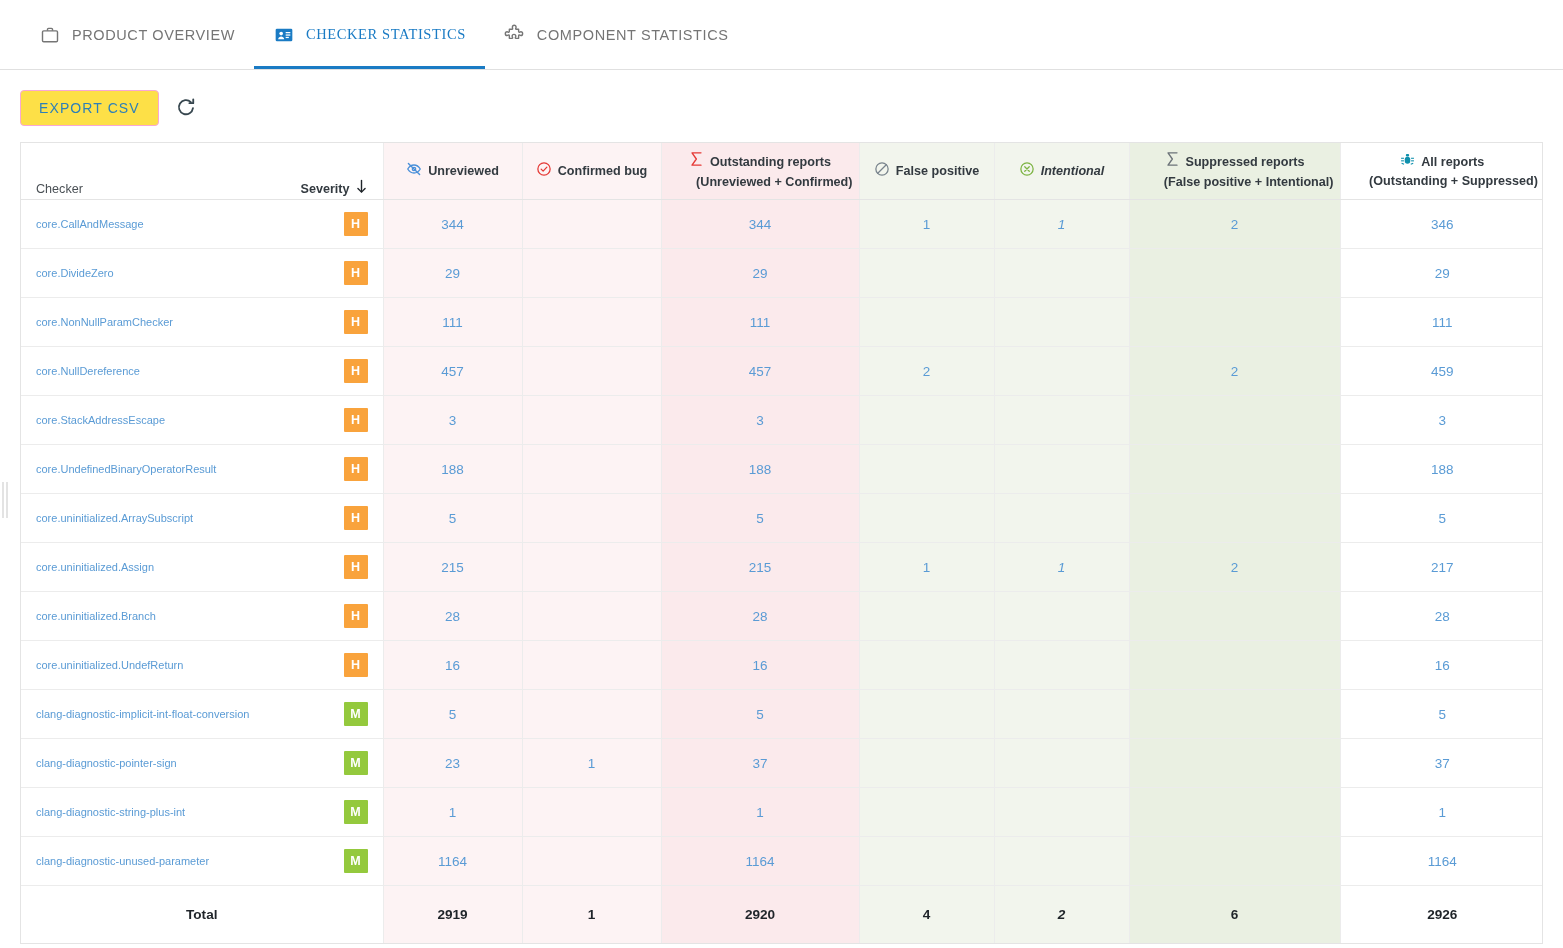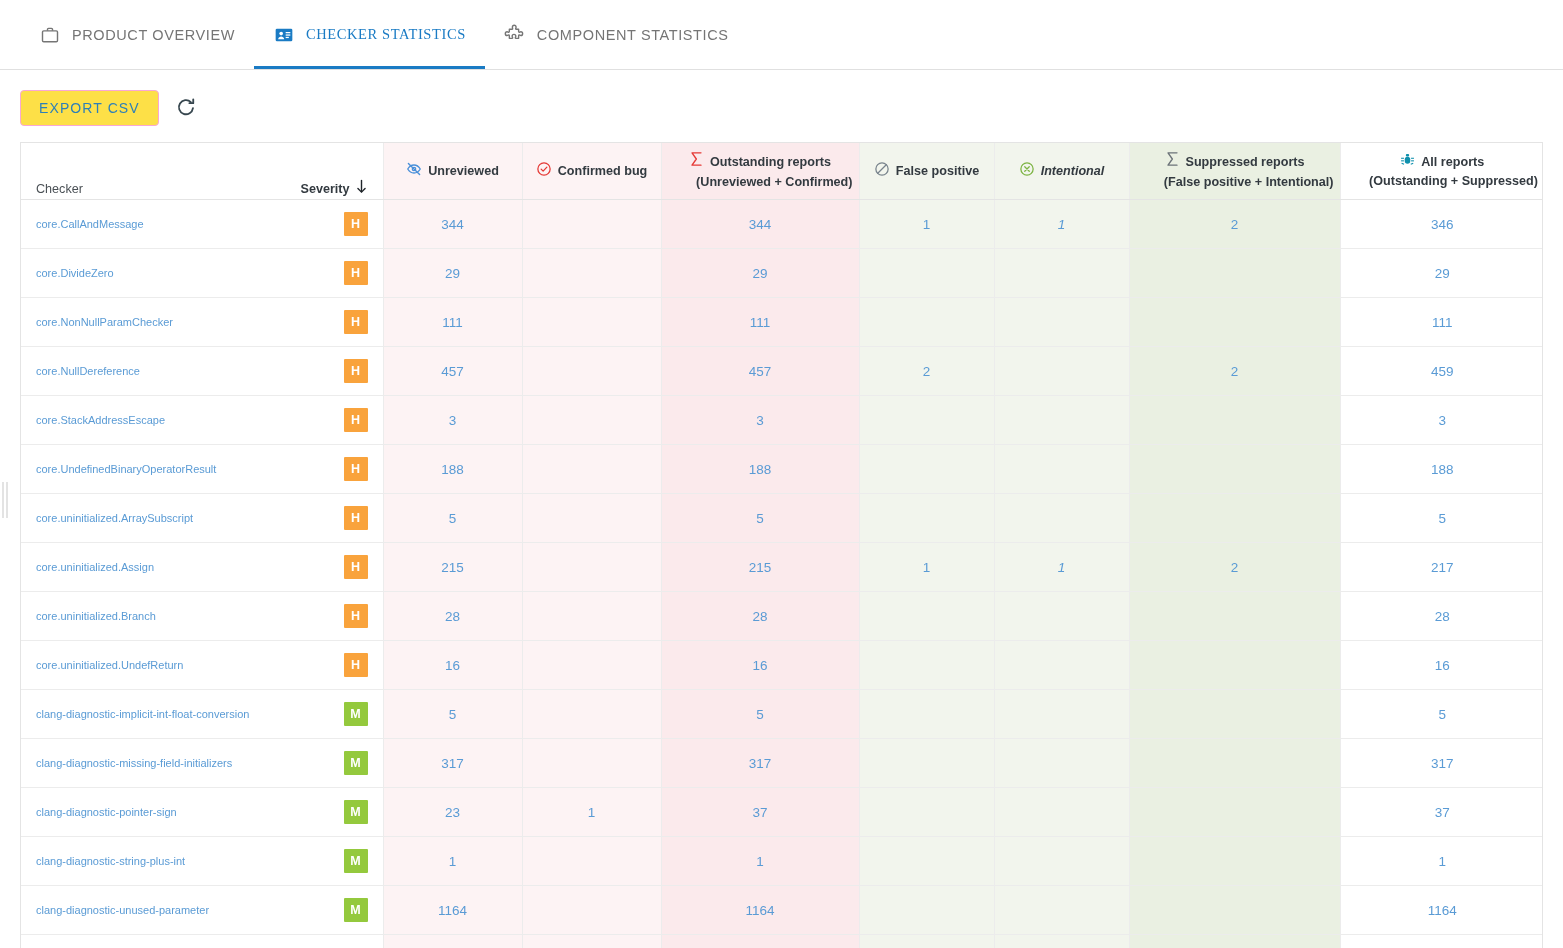--- a/index.html
+++ b/index.html
@@ -517,35 +517,20 @@
           <td class="c-conf num empty"></td>
           <td class="c-outst num">5</td>
           <td class="c-fp num empty"></td>
           <td class="c-int num empty"></td>
           <td class="c-supp num empty"></td>
           <td class="c-all num">5</td>
         </tr>
         <tr>
           <td class="c-checker">
             <div class="checker-cell">
-              <a class="checker-link">clang-diagnostic-missing-field-initializers</a>
-              <span class="sev-badge sev-M">M</span>
-            </div>
-          </td>
-          <td class="c-unrev num">317</td>
-          <td class="c-conf num empty"></td>
-          <td class="c-outst num">317</td>
-          <td class="c-fp num empty"></td>
-          <td class="c-int num empty"></td>
-          <td class="c-supp num empty"></td>
-          <td class="c-all num">317</td>
-        </tr>
-        <tr>
-          <td class="c-checker">
-            <div class="checker-cell">
               <a class="checker-link">clang-diagnostic-pointer-sign</a>
               <span class="sev-badge sev-M">M</span>
             </div>
           </td>
           <td class="c-unrev num">23</td>
           <td class="c-conf num">1</td>
           <td class="c-outst num">37</td>
           <td class="c-fp num empty"></td>
           <td class="c-int num empty"></td>
           <td class="c-supp num empty"></td>

